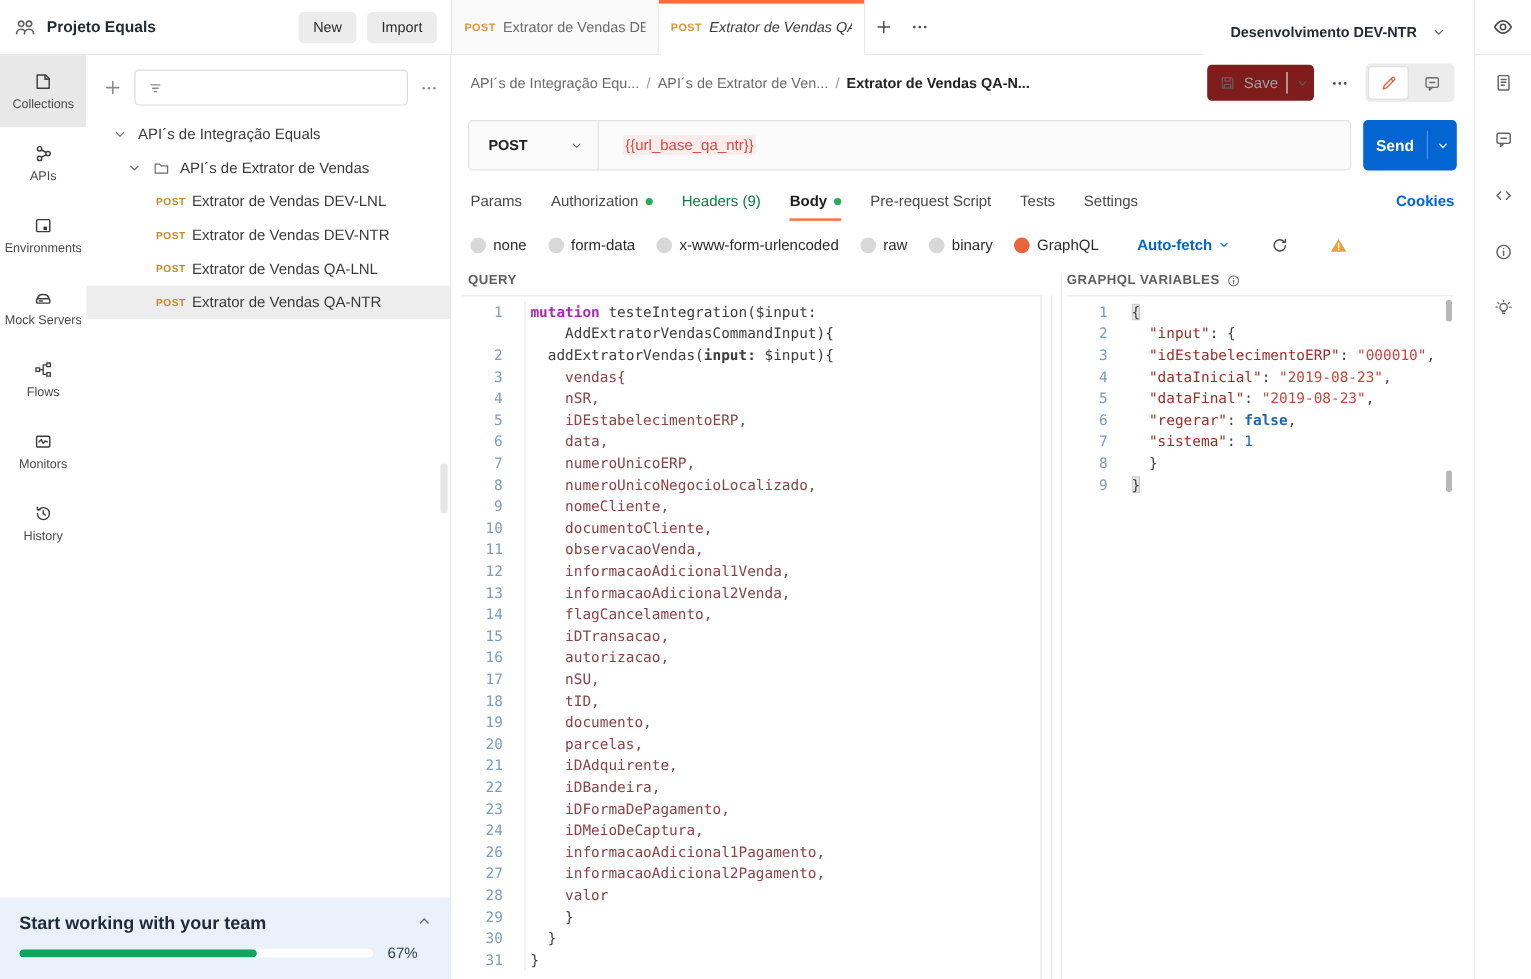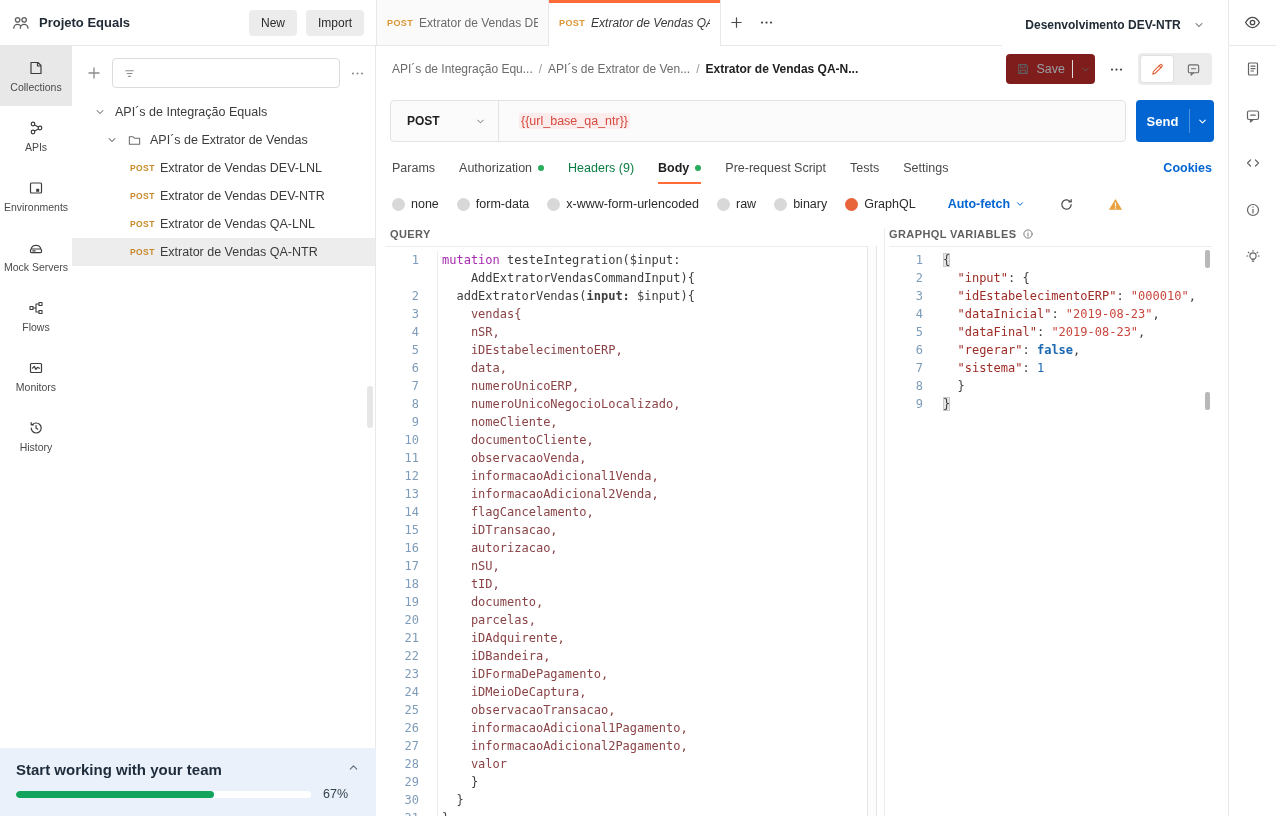--- a/index.html
+++ b/index.html
@@ -19,21 +19,21 @@
   .tab{width:172px;display:flex;align-items:center;gap:6px;padding:0 10px;box-sizing:border-box;
        font-size:12px;color:#6b6b6b;background:#fafafa;border-right:1px solid #e8e8e8;position:relative;
        overflow:hidden;white-space:nowrap;cursor:pointer;}
   .tab .tlabel{overflow:hidden;white-space:nowrap;}
   .tab.active{background:#fff;color:#3a3a3a;}
   .tab.active .tlabel{font-style:italic;}
   .tab.active::before{content:"";position:absolute;left:0;top:0;right:0;height:3px;background:#ff6c37;}
   .tab.active{height:46px;margin-bottom:-1px;}
   .tmethod{font-size:9px;font-weight:700;letter-spacing:.4px;color:#dc9635;flex-shrink:0;}
   .tsbtn{width:30px;align-self:center;cursor:pointer;color:#4a4a4a;}
-  .envbar{position:absolute;left:1002px;top:0;width:226px;height:54px;border-bottom:4px solid #be185d;
+  .envbar{position:absolute;left:1002px;top:0;width:226px;height:54px;border-bottom:1px solid #be185d;
         display:flex;align-items:center;justify-content:center;gap:12px;box-sizing:border-box;}
   .env-name{font-size:12px;font-weight:600;color:#212b36;cursor:pointer;}
   
   .right-rail{position:absolute;right:0;top:0;width:48px;height:816px;border-left:1px solid #e8e8e8;
         box-sizing:border-box;display:flex;flex-direction:column;align-items:center;background:#fff;}
   .rail-top{height:46px;width:100%;display:flex;align-items:center;justify-content:center;
         border-bottom:1px solid #e8e8e8;box-sizing:border-box;}
   .rail-ic{margin-top:31px;cursor:pointer;color:#636363;}
   .rail-ic:first-of-type{margin-top:15px;}
   
@@ -118,21 +118,21 @@
         padding-top:4px;box-sizing:border-box;cursor:text;}
   .v-editor{position:absolute;left:513px;top:200px;width:323px;bottom:0;overflow:hidden;border-top:1px solid #ededed;
         padding-top:4px;box-sizing:border-box;cursor:text;}
   .q-track{position:absolute;left:491px;top:200px;bottom:0;width:8px;border-left:1px solid #e6e6e6;
         border-right:1px solid #e6e6e6;background:#fdfdfd;}
   .panel-div{position:absolute;left:508px;top:182px;bottom:0;width:1px;background:#ececec;}
   .cl{display:flex;height:18px;font:12px/18px "DejaVu Sans Mono",monospace;}
   .ln{width:34px;text-align:right;color:#7e9cba;flex-shrink:0;user-select:none;}
   .q-editor .lc{margin-left:18px;border-left:1px solid #ececec;padding-left:4px;white-space:pre;}
   .v-editor .lc{margin-left:16px;padding-left:4px;white-space:pre;}
-  .tk-k{color:#a62ab0;font-weight:400;}
+  .tk-k{color:#a62ab0;font-weight:700;}
   .tk-f{color:#8a4346;}
   .tk-p{color:#3d3d3d;}
   .tk-b{color:#3d3d3d;font-weight:700;}
   .tk-key{color:#9e2b25;}
   .tk-str{color:#c9463d;}
   .tk-bool{color:#1a67b3;font-weight:700;}
   .tk-num{color:#1a67b3;}
   .tk-brk{color:#3d3d3d;background:#e6e6e6;box-shadow:inset 0 0 0 1px #c9c9c9;}
   .vthumb{position:absolute;right:2px;width:5px;background:#b9b9b9;border-radius:2px;cursor:pointer;}
 </style>
@@ -645,24 +645,20 @@
         </div>
         <div class="cl">
           <span class="ln">23</span>
           <span class="lc"><span class="tk-f">    iDFormaDePagamento,</span></span>
         </div>
         <div class="cl">
           <span class="ln">24</span>
           <span class="lc"><span class="tk-f">    iDMeioDeCaptura,</span></span>
         </div>
         <div class="cl">
-          <span class="ln">25</span>
-          <span class="lc"><span class="tk-f">    observacaoTransacao,</span></span>
-        </div>
-        <div class="cl">
           <span class="ln">26</span>
           <span class="lc"><span class="tk-f">    informacaoAdicional1Pagamento,</span></span>
         </div>
         <div class="cl">
           <span class="ln">27</span>
           <span class="lc"><span class="tk-f">    informacaoAdicional2Pagamento,</span></span>
         </div>
         <div class="cl">
           <span class="ln">28</span>
           <span class="lc"><span class="tk-f">    valor</span></span>

